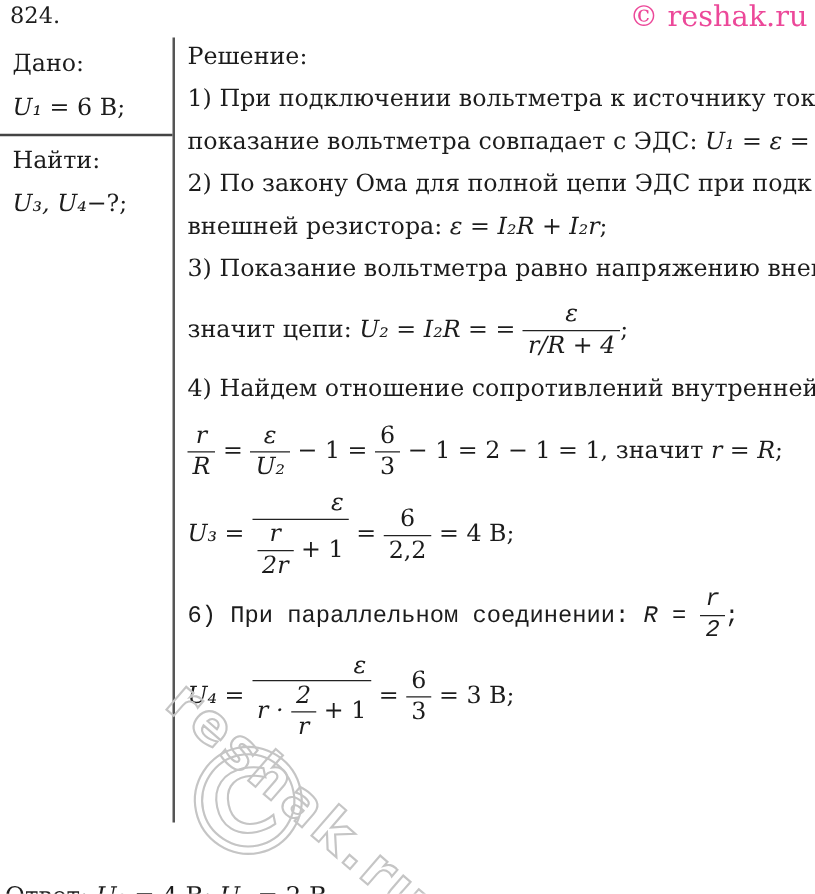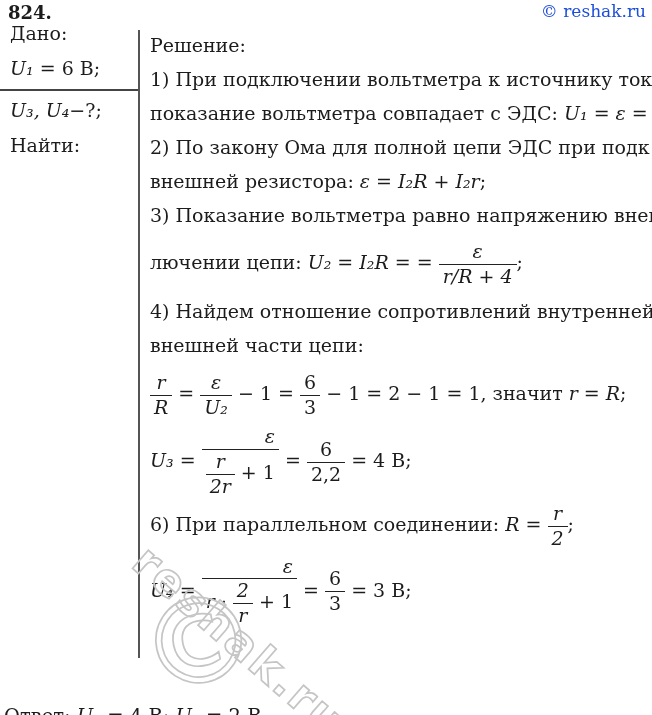--- a/index.html
+++ b/index.html
@@ -6,48 +6,48 @@
   body {
     width:652px; height:715px;
     background:#ffffff;
     font-family:"DejaVu Serif","DejaVu Sans",serif;
     color:#1c1c1c;
     position:relative;
     overflow:hidden;
   }
   .problem-number {
     position:absolute; left:8px; top:2px;
-    font-size:18px; font-weight:bold;
+    font-size:18px; font-weight:normal;
   }
   .copyright {
     position:absolute; right:6px; top:1px;
-    font-size:17px; color:#1d4ed8;
+    font-size:23px; color:#ec4899;
   }
   .left-col {
-    position:absolute; left:10px; top:16px; width:126px;
+    position:absolute; left:10px; top:34px; width:126px;
   }
   .v-divider {
     position:absolute; left:138px; top:30px;
     width:1.5px; height:628px; background:#555;
   }
   .right-col {
     position:absolute; left:150px; top:28px; width:500px;
   }
   .tline { font-size:19px; line-height:34px; white-space:nowrap; }
   .left-col .tline { line-height:35px; }
   .given-rule {
     border:0; border-top:2px solid #444;
     width:138px; margin:3px 0 2px -10px;
   }
   .mv { font-style:italic;text-align:right; }
   .formula { font-size:19px; white-space:nowrap; }
   .f-s3 { margin:9px 0 6px; }
   .f-s4 { margin:10px 0 8px; }
   .f-s5 { margin:7px 0 5px; }
-  .f-s6line { margin:4px 0 2px; }
+  .f-s6line { margin:4px 0 2px;font-family:Liberation Mono, monospace; }
   .f-s6 { margin:6px 0 0; }
   .frac {
     display:inline-block; vertical-align:middle;
     text-align:center; line-height:1.15;
   }
   .frac .num { display:block; padding:0 4px 1px; }
   .frac .den { display:block; border-top:1.5px solid #222; padding:1px 4px 0; }
   .frac .frac { vertical-align:middle; }
   .answer {
     position:absolute; left:4px; top:705px;
@@ -75,42 +75,41 @@
 
 <div class="page">
 
   <div class="problem-number">824.</div>
   <div class="copyright">© reshak.ru</div>
 
   <div class="left-col">
     <div class="tline">Дано:</div>
     <div class="tline"><span class="mv">U₁</span><span> = 6 В;</span></div>
     <hr class="given-rule">
+    <div class="tline">Найти:</div>
     <div class="tline"><span class="mv">U₃, U₄</span><span>−?;</span></div>
-    <div class="tline">Найти:</div>
   </div>
 
   <div class="v-divider"></div>
 
   <div class="right-col">
     <div class="tline">Решение:</div>
 
     <div class="tline">1) При подключении вольтметра к источнику тока,</div>
     <div class="tline"><span>показание вольтметра совпадает с ЭДС: </span><span class="mv">U₁ = ε</span><span> = 6 В;</span></div>
 
     <div class="tline">2) По закону Ома для полной цепи ЭДС при подк −</div>
     <div class="tline"><span>внешней резистора: </span><span class="mv">ε = I₂R + I₂r</span><span>;</span></div>
 
     <div class="tline">3) Показание вольтметра равно напряжению внешнего</div>
     <div class="formula f-s3">
-      <span>лючении цепи: </span><span class="mv">U₂ = I₂R = </span><span> = </span><span class="frac mv"><span class="num">ε</span><span class="den">r/R + 4</span></span><span>;</span>
+      <span>значит цепи: </span><span class="mv">U₂ = I₂R = </span><span> = </span><span class="frac mv"><span class="num">ε</span><span class="den">r/R + 4</span></span><span>;</span>
     </div>
 
     <div class="tline">4) Найдем отношение сопротивлений внутренней и</div>
-    <div class="tline">внешней части цепи:</div>
     <div class="formula f-s4">
       <span class="frac mv"><span class="num">r</span><span class="den">R</span></span><span> = </span><span class="frac mv"><span class="num">ε</span><span class="den">U₂</span></span><span> − 1 = </span><span class="frac"><span class="num">6</span><span class="den">3</span></span><span> − 1 = 2 − 1 = 1, значит </span><span class="mv">r = R</span><span>;</span>
     </div>
 
     <div class="formula f-s5">
       <span class="mv">U₃</span><span> = </span><span class="frac"><span class="num mv">ε</span><span class="den"><span class="frac mv"><span class="num">r</span><span class="den">2r</span></span><span> + 1</span></span></span><span> = </span><span class="frac"><span class="num">6</span><span class="den">2,2</span></span><span> = 4 В;</span>
     </div>
 
     <div class="formula f-s6line">
       <span>6) При параллельном соединении: </span><span class="mv">R</span><span> = </span><span class="frac mv"><span class="num">r</span><span class="den">2</span></span><span>;</span>

